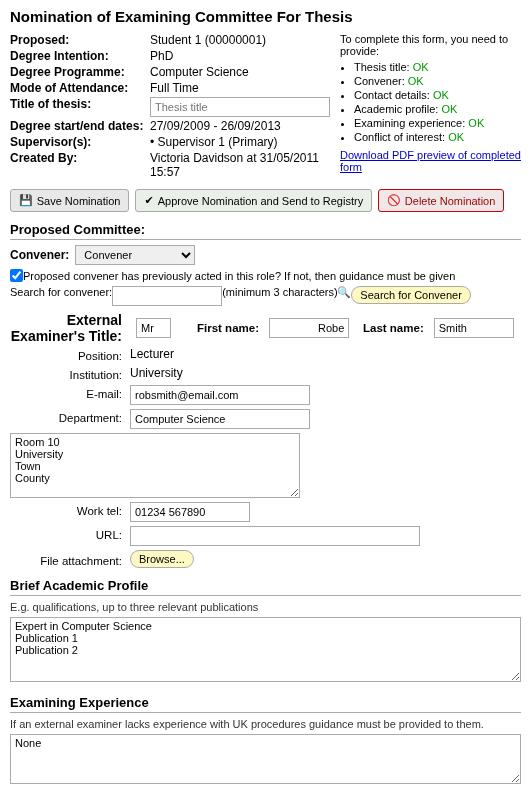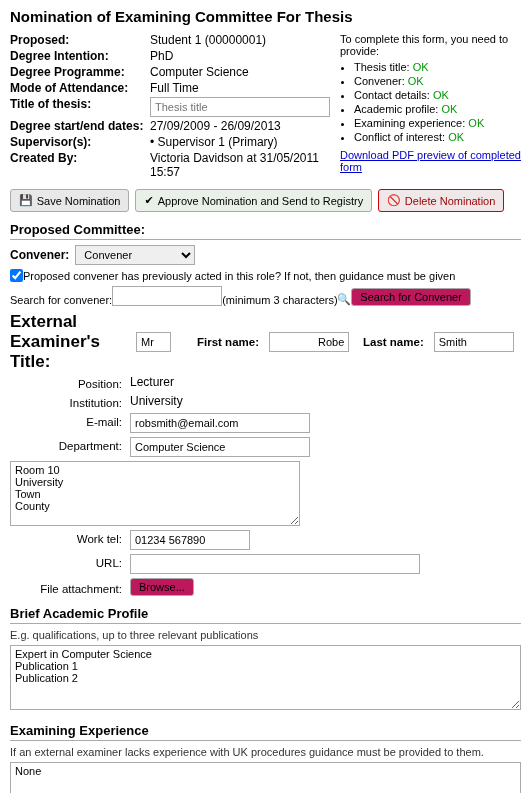--- a/index.html
+++ b/index.html
@@ -41,24 +41,24 @@
 
     input[type="text"], select, textarea {
       font-size: 11px; border: 1px solid #aaa; padding: 2px 4px;
       font-family: Arial, sans-serif;
     }
     input[type="text"] { height: 20px; }
     textarea { resize: vertical; }
     select { height: 20px; }
 
     .checkbox-row { display: flex; align-items: center; margin: 3px 0; font-size: 11px; }
-    .search-row { display: flex; align-items: flex-end; margin: 4px 0; font-size: 11px; }
+    .search-row { display: flex; align-items: flex-start; margin: 4px 0; font-size: 11px; }
     .search-btn {
       padding: 2px 8px; font-size: 11px; cursor: pointer;
-      border: 1px solid #aaa; border-radius: 3px; background: #be185d;
+      border: 1px solid #aaa; border-radius: 9px; background: #fef9c3;
     }
 
     .convener-row { display: flex; align-items: center; gap: 6px; margin-bottom: 4px; }
     .convener-label { font-weight: bold; font-size: 12px; }
     .examiner-title-row { display: flex; align-items: center; gap: 6px; margin-bottom: 3px; }
 
     .download-link { color: #00c; text-decoration: underline; font-size: 11px; cursor: pointer; }
     .section-desc { font-size: 11px; color: #333; margin-bottom: 4px; }
 
     .ok-text { color: #090; font-weight: normal; }
@@ -157,21 +157,21 @@
   <div class="search-row">
     <span>Search for convener:</span>
     <input type="text" style="width: 110px;">
     <span>(minimum 3 characters)</span>
     <span>🔍</span>
     <button class="search-btn">Search for Convener</button>
   </div>
 
   <div style="margin-top:6px;">
     <div class="examiner-title-row">
-      <span style="font-size:17px; font-weight:bold; width:120px; text-align:left; padding-right:8px;">External Examiner's Title:</span>
+      <span style="font-size:14px; font-weight:bold; width:120px; text-align:right; padding-right:8px;">External Examiner's Title:</span>
       <input type="text" style="width: 35px;" value="Mr">
       <span style="margin-left:8px; font-size:11.5px; font-weight:bold;padding-left:12px;">First name:</span>
       <input type="text" style="width: 80px; margin-left: 4px; padding-left: 48px;" value="Robert">
       <span style="margin-left:8px; font-size:11.5px; font-weight:bold;">Last name:</span>
       <input type="text" style="width: 80px; margin-left: 4px;" value="Smith">
     </div>
 
     <div class="form-row">
       <span class="form-label">Position:</span>
       <span class="form-value">Lecturer</span>
@@ -213,16 +213,16 @@
   <h2>Brief Academic Profile</h2>
   <div class="section-desc">E.g. qualifications, up to three relevant publications</div>
   <textarea style="width: 100%; height: 65px;">Expert in Computer Science
 Publication 1
 Publication 2</textarea>
 </div>
 
 <div class="section">
   <h2>Examining Experience</h2>
   <div class="section-desc">If an external examiner lacks experience with UK procedures guidance must be provided to them.</div>
-  <textarea style="width: 100%; height: 57px;">None</textarea>
+  <textarea style="width: 100%; height: 50px;">None</textarea>
 </div>
 
 </div>
 
 </body></html>

